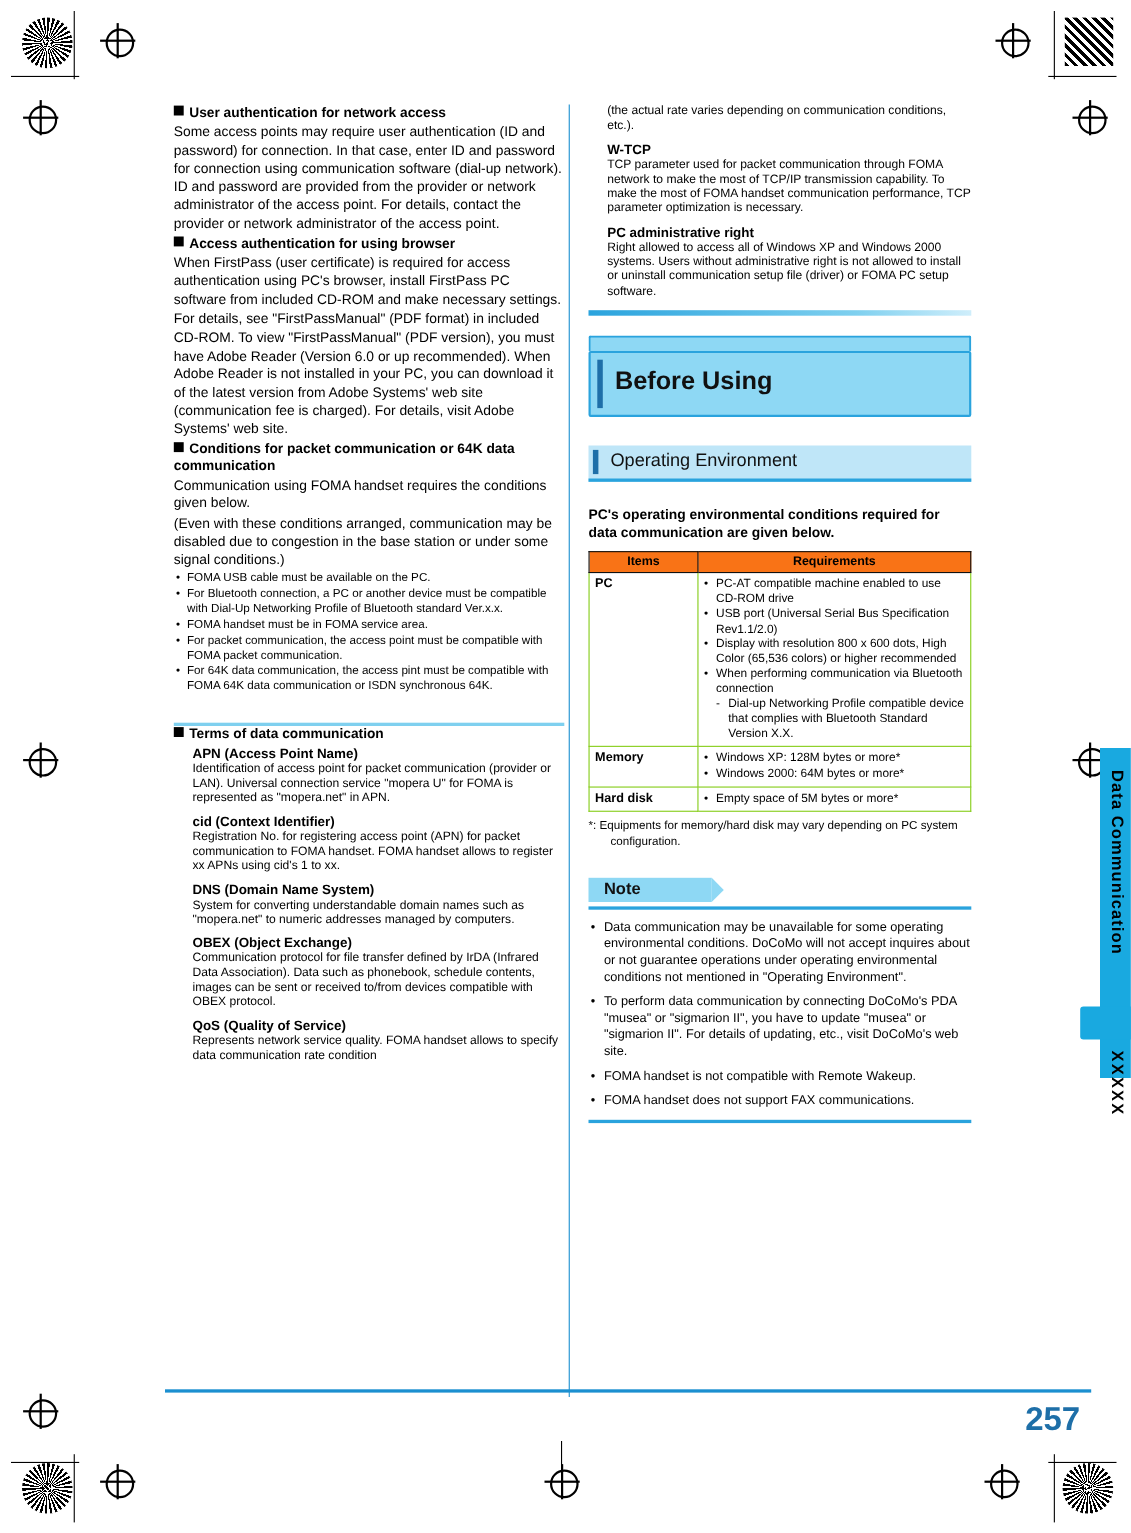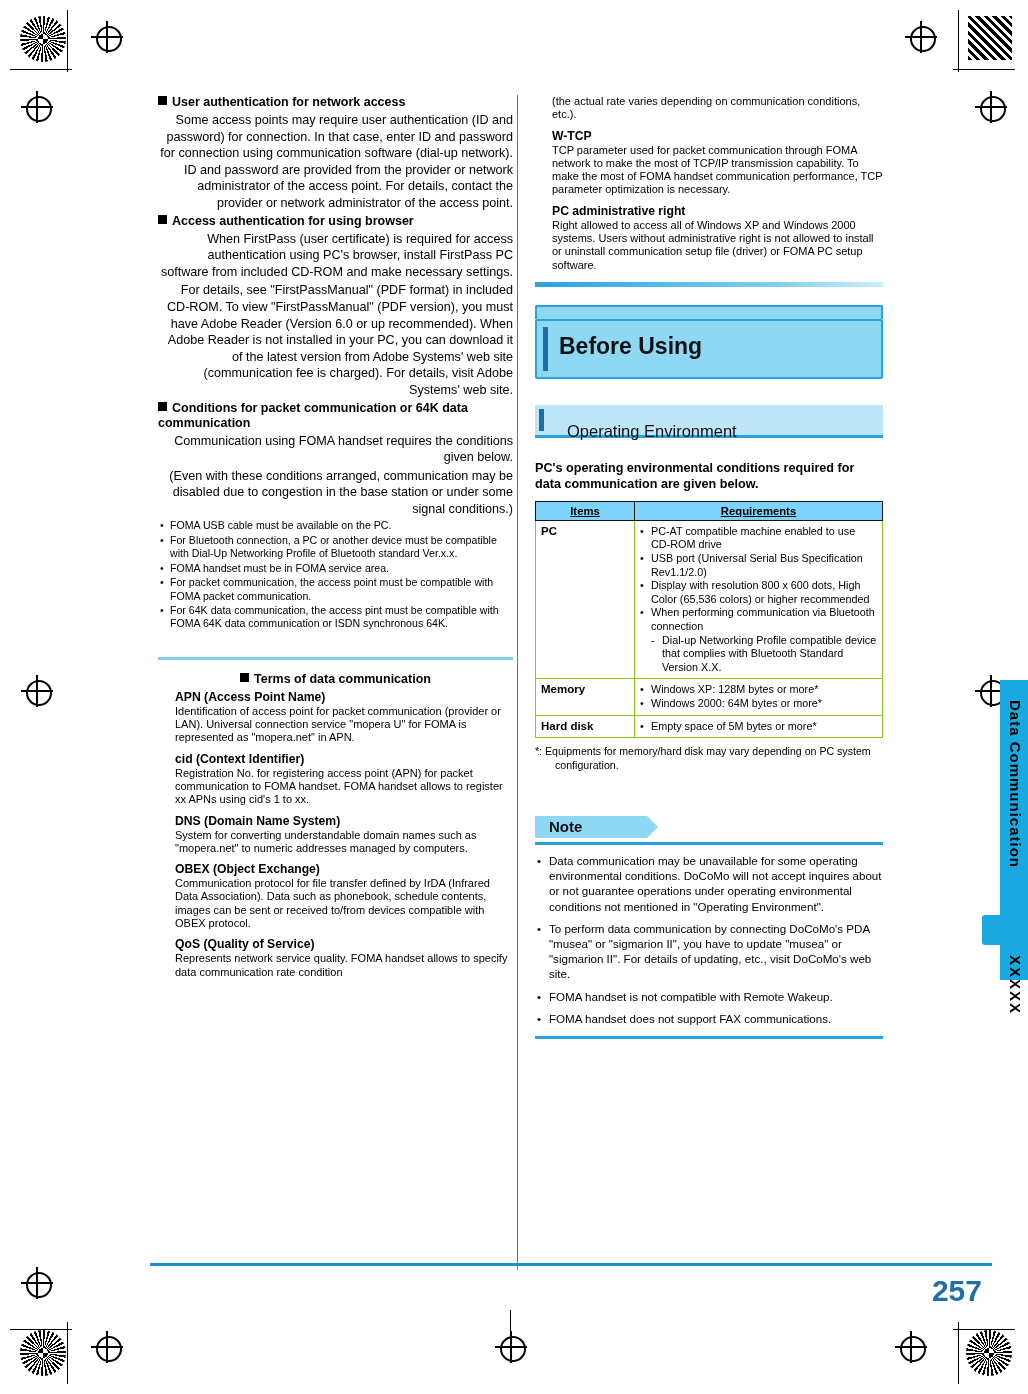--- a/index.html
+++ b/index.html
@@ -21,56 +21,56 @@
   #page{position:absolute;left:0;top:0;width:1028px;height:1394px;}
 
   .col{position:absolute;top:95px;}
   .colL{left:158px;width:355px;}
   .colR{left:535px;width:348px;}
 
   .divider-v{position:absolute;left:517px;top:95px;width:1px;height:1175px;background:#1b8fd0;}
 
   h4.sec{font-size:12.5px;font-weight:bold;margin:0 0 2px 0;line-height:15px;}
   .sq{display:inline-block;width:9px;height:9px;background:#000;margin-right:5px;vertical-align:1px;}
-  .bodytxt{font-size:12.6px;line-height:16.6px;margin:1px 0 2px 0;text-align:right;}
+  .bodytxt{font-size:12.6px;line-height:16.6px;margin:1px 0 2px 0;}
   .indent{margin-left:17px;}
   ul.dots{list-style:none;margin:2px 0 0 0;padding:0;}
   ul.dots li{font-size:10.6px;line-height:13.4px;padding-left:12px;position:relative;margin-bottom:1px;}
   ul.dots li:before{content:"\2022";position:absolute;left:2px;top:0;}
   .hr-blue-thin{height:3px;background:#7fd0ef;}
 
   .term-h{font-size:12.2px;font-weight:bold;margin:7px 0 1px 0;}
   .term-b{font-size:11px;line-height:13.3px;margin:0;}
 
   
   .rule-grad{height:5px;background:linear-gradient(to right,#2aa3dd 0%,#7fd0ef 70%,#cfeefb 100%);margin:10px 0 18px 0;}
   .chapter-box{border:2px solid #2aa3dd;background:#8ed8f4;height:56px;position:relative;border-radius:2px;}
   .chapter-box .bar{position:absolute;left:6px;top:6px;bottom:6px;width:5px;background:#1e6fa8;}
   .chapter-box h1{position:absolute;left:22px;top:12px;margin:0;font-size:23px;font-weight:bold;color:#111;}
   .chapter-cap{height:12px;background:#8ed8f4;border-left:2px solid #2aa3dd;border-right:2px solid #2aa3dd;border-top:2px solid #2aa3dd;border-radius:2px 2px 0 0;}
 
   .sec-box{background:#bfe6f8;border-bottom:3px solid #2aa3dd;height:30px;position:relative;margin-top:26px;}
   .sec-box .bar{position:absolute;left:4px;top:4px;bottom:4px;width:5px;background:#1e6fa8;}
-  .sec-box h2{position:absolute;left:20px;top:5px;margin:12px;font-size:16.5px;font-weight:normal;color:#111;}
+  .sec-box h2{position:absolute;left:20px;top:5px;margin:0;font-size:16.5px;font-weight:normal;color:#111;}
 
   .lead{font-size:12.6px;line-height:16.4px;font-weight:bold;margin:22px 0 8px 0;}
 
   table.spec{border-collapse:collapse;width:348px;font-size:11px;}
-  table.spec th{background:#7dd3fc;border:1px solid #111;font-size:11.3px;padding:3px 16px;text-align:center;text-decoration:underline;}
+  table.spec th{background:#f97316;border:1px solid #111;font-size:11.3px;padding:3px 16px;text-align:center;}
   table.spec td{border:1px solid #84cc16;vertical-align:top;padding:4px 5px;}
   table.spec td.k{width:88px;font-weight:bold;font-size:11.5px;}
   table.spec ul{list-style:none;margin:0;padding:0;}
   table.spec li{padding-left:11px;position:relative;line-height:13.6px;font-size:10.8px;}
   table.spec li:before{content:"\2022";position:absolute;left:0;top:0;}
   table.spec li.sub{padding-left:22px;}
   table.spec li.sub:before{content:"-";left:11px;}
 
   .footnote{font-size:10.6px;line-height:13.4px;margin:7px 0 0 0;padding-left:20px;text-indent:-20px;}
 
-  .note-tab{position:relative;height:24px;margin-top:44px;}
+  .note-tab{position:relative;height:24px;margin-top:26px;}
   .note-tab .fill{position:absolute;left:0;top:0;width:112px;height:22px;background:#8ed8f4;}
   .note-tab .fill:after{content:"";position:absolute;right:-11px;top:0;border-top:11px solid transparent;border-bottom:11px solid transparent;border-left:11px solid #8ed8f4;}
   .note-tab span{position:absolute;left:14px;top:2px;font-size:15px;font-weight:bold;color:#111;}
   .note-rule{height:3px;background:#2aa3dd;margin-top:2px;}
   .note-bot{height:3px;background:#2aa3dd;margin-top:10px;}
   ul.noteul{list-style:none;margin:8px 0 0 0;padding:0;}
   ul.noteul li{font-size:11.6px;line-height:15.2px;padding-left:14px;position:relative;margin-bottom:7px;}
   ul.noteul li:before{content:"\2022";position:absolute;left:2px;top:0;}
 
   
@@ -167,21 +167,21 @@
         <li>FOMA USB cable must be available on the PC.</li>
         <li>For Bluetooth connection, a PC or another device must be compatible with Dial-Up Networking Profile of Bluetooth standard Ver.x.x.</li>
         <li>FOMA handset must be in FOMA service area.</li>
         <li>For packet communication, the access point must be compatible with FOMA packet communication.</li>
         <li>For 64K data communication, the access pint must be compatible with FOMA 64K data communication or ISDN synchronous 64K.</li>
       </ul>
     </div>
 
     <div class="hr-blue-thin" style="margin-top:26px;"></div>
 
-    <h4 class="sec" style="margin-top:12px;text-align:center;"><span class="sq"></span><span>Terms of data communication</span></h4>
+    <h4 class="sec" style=""><span class="sq"></span><span>Terms of data communication</span></h4>
 
     <div class="indent">
       <div class="term-h" style="margin-top:3px;">APN (Access Point Name)</div>
       <p class="term-b">Identification of access point for packet communication (provider or LAN). Universal connection service "mopera U" for FOMA is represented as "mopera.net" in APN.</p>
 
       <div class="term-h">cid (Context Identifier)</div>
       <p class="term-b">Registration No. for registering access point (APN) for packet communication to FOMA handset. FOMA handset allows to register xx APNs using cid's 1 to xx.</p>
 
       <div class="term-h">DNS (Domain Name System)</div>
       <p class="term-b">System for converting understandable domain names such as "mopera.net" to numeric addresses managed by computers.</p>

